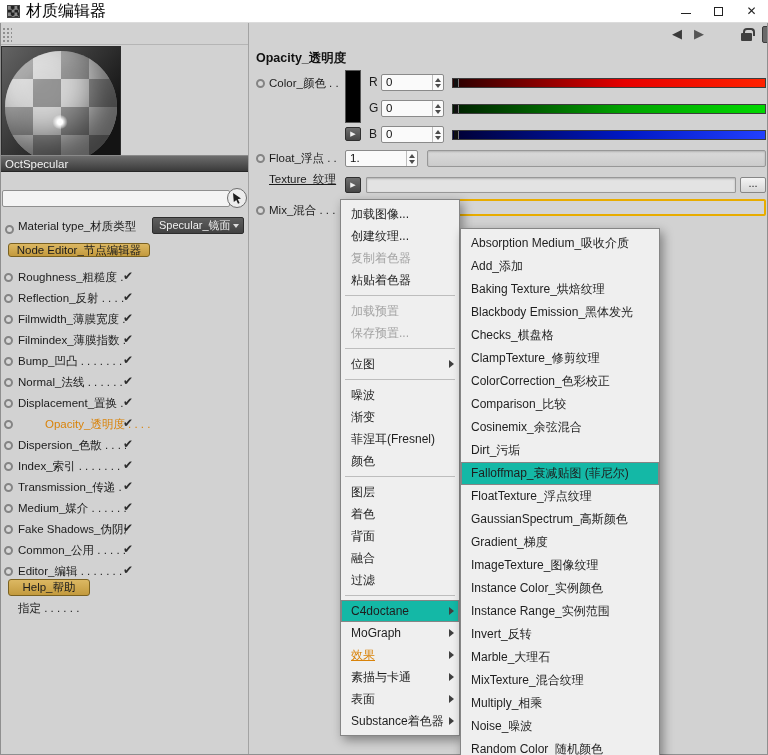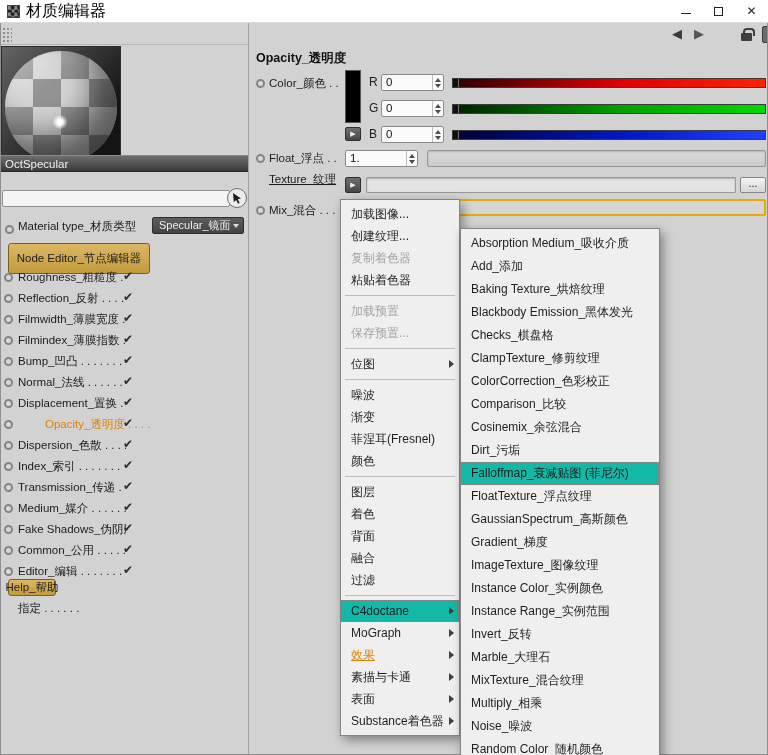--- a/index.html
+++ b/index.html
@@ -43,22 +43,22 @@
   .pdot{width:9px;height:9px;border:2px solid #848484;border-radius:50%;background:#d8d8d8;display:inline-block;flex:0 0 auto;}
 
   .type-row{position:absolute;left:5px;top:217px;width:240px;height:17px;display:flex;align-items:flex-end;}
   .type-label{margin-left:4px;font-size:11.5px;white-space:nowrap;}
   .type-dd{position:absolute;left:147px;top:0;width:92px;height:17px;background:linear-gradient(#5e5e5e,#424242);
            border:1px solid #2d2d2d;border-radius:2px;color:#f0f0f0;font-size:11px;line-height:15px;padding:0 14px 0 6px;white-space:nowrap;}
   .type-dd::after{content:"";position:absolute;right:4px;top:6px;border-top:4px solid #dcdcdc;border-left:3.5px solid transparent;border-right:3.5px solid transparent;}
 
   .btn-tan{background:linear-gradient(#dcb863,#c39a3d);border:1px solid #7a6120;border-radius:3px;color:#1d1d1d;
            display:flex;align-items:center;justify-content:center;font-size:11.5px;white-space:nowrap;}
-  .node-btn{position:absolute;left:8px;top:243px;width:142px;height:31px;}
-  .help-btn{position:absolute;left:8px;top:579px;width:48px;height:17px;}
+  .node-btn{position:absolute;left:8px;top:243px;width:142px;height:14px;}
+  .help-btn{position:absolute;left:8px;top:579px;width:82px;height:17px;}
 
   .channel-list{position:absolute;left:4px;top:267px;width:242px;}
   .channel{height:21px;display:flex;align-items:center;position:relative;}
   .clabel{margin-left:5px;font-size:11.5px;white-space:nowrap;overflow:hidden;width:108px;color:#1c1c1c;}
   .channel.active .clabel{color:var(--accent);margin-left:32px;}
   .check{position:absolute;left:119px;top:2px;font-size:12px;color:#2c2c2c;}
   .assign{position:absolute;left:18px;top:601px;font-size:11.5px;color:#222;}
 
   
   .panel-header{position:absolute;left:256px;top:50px;font-weight:bold;font-size:12.5px;color:#111;}

